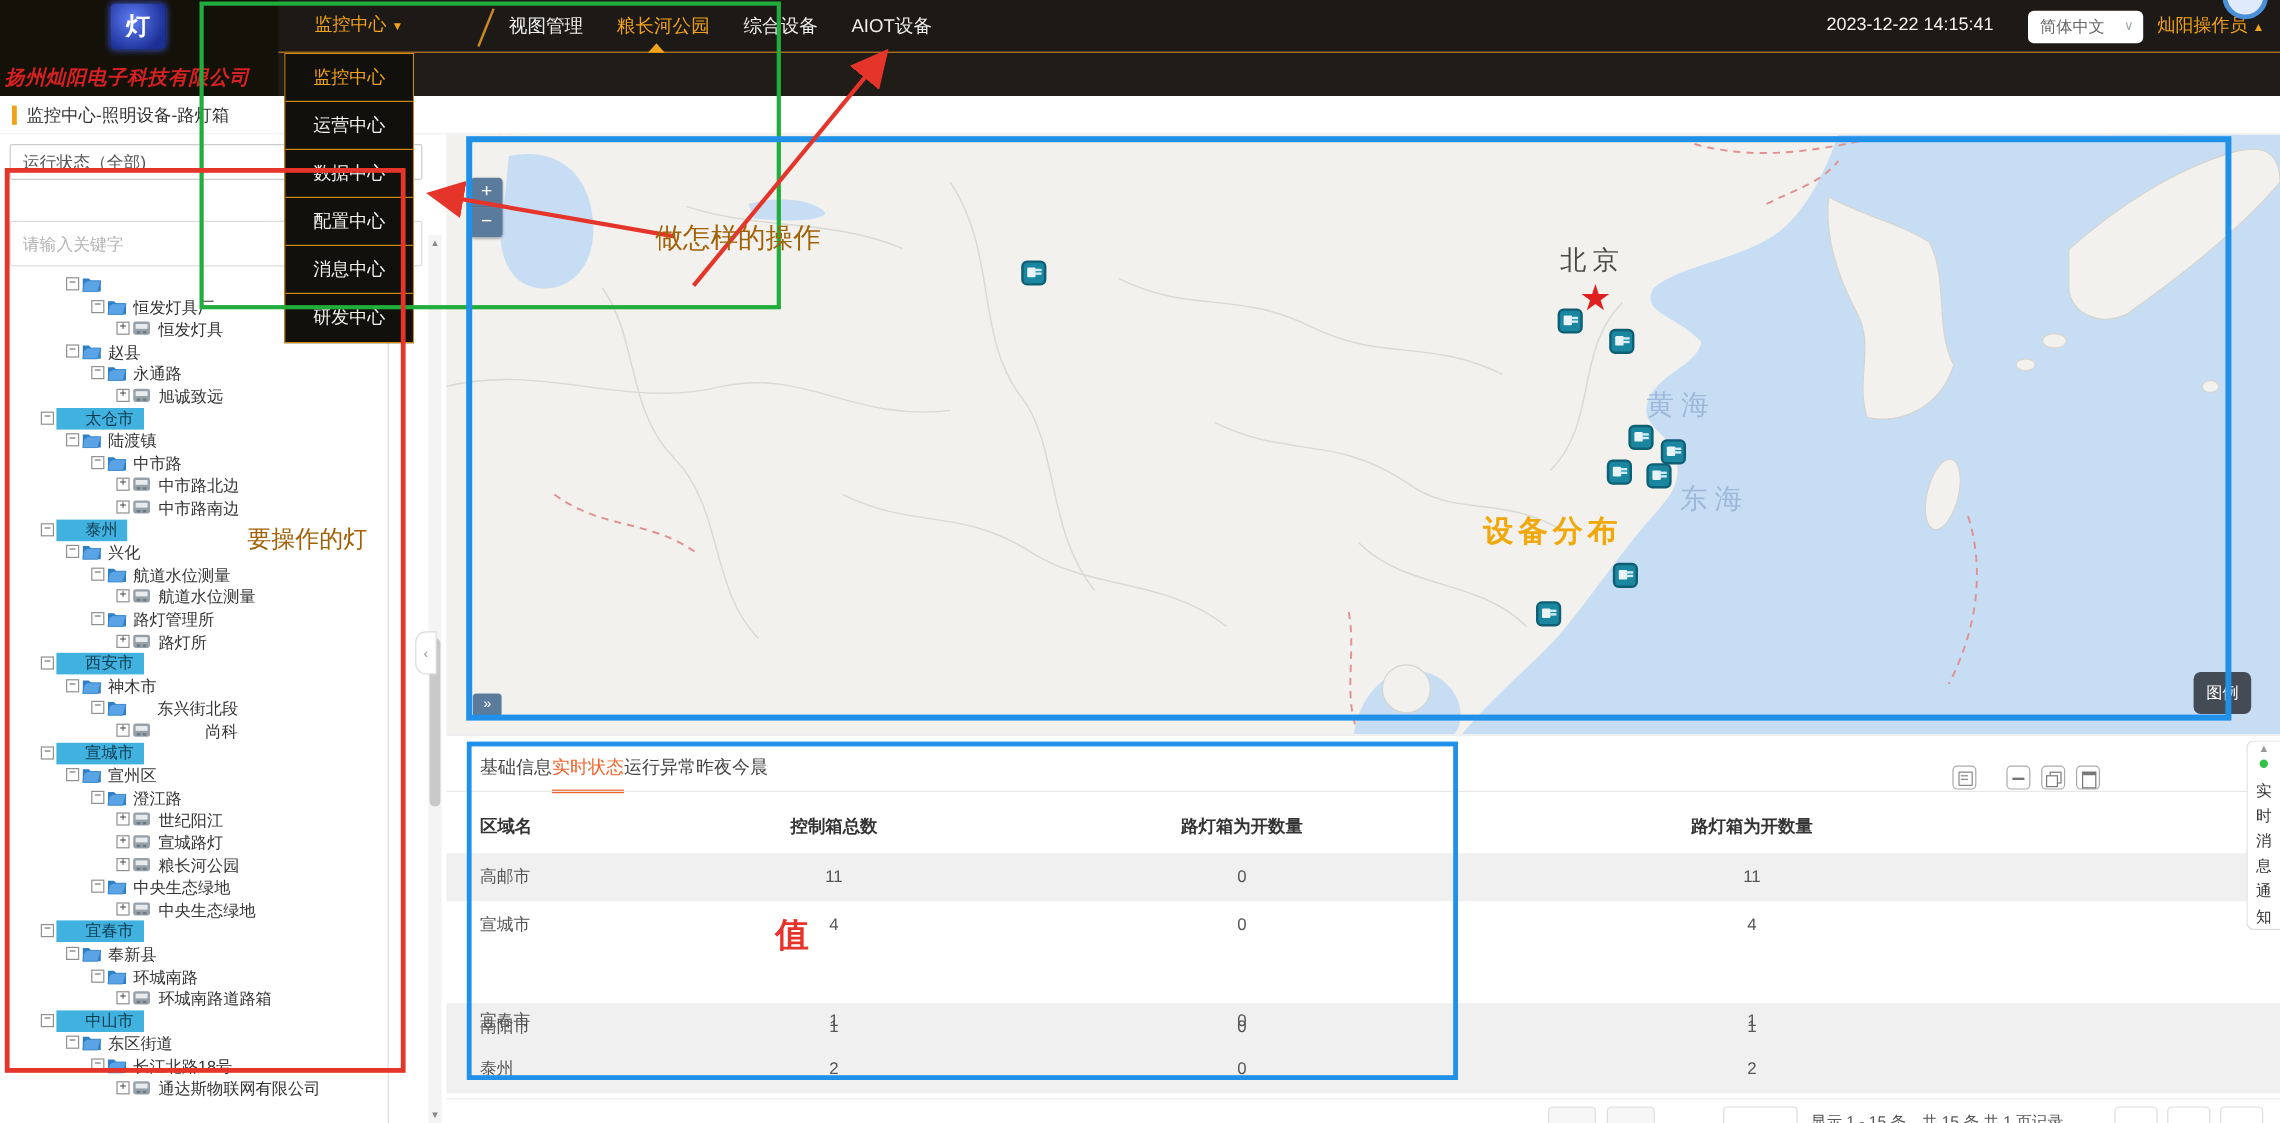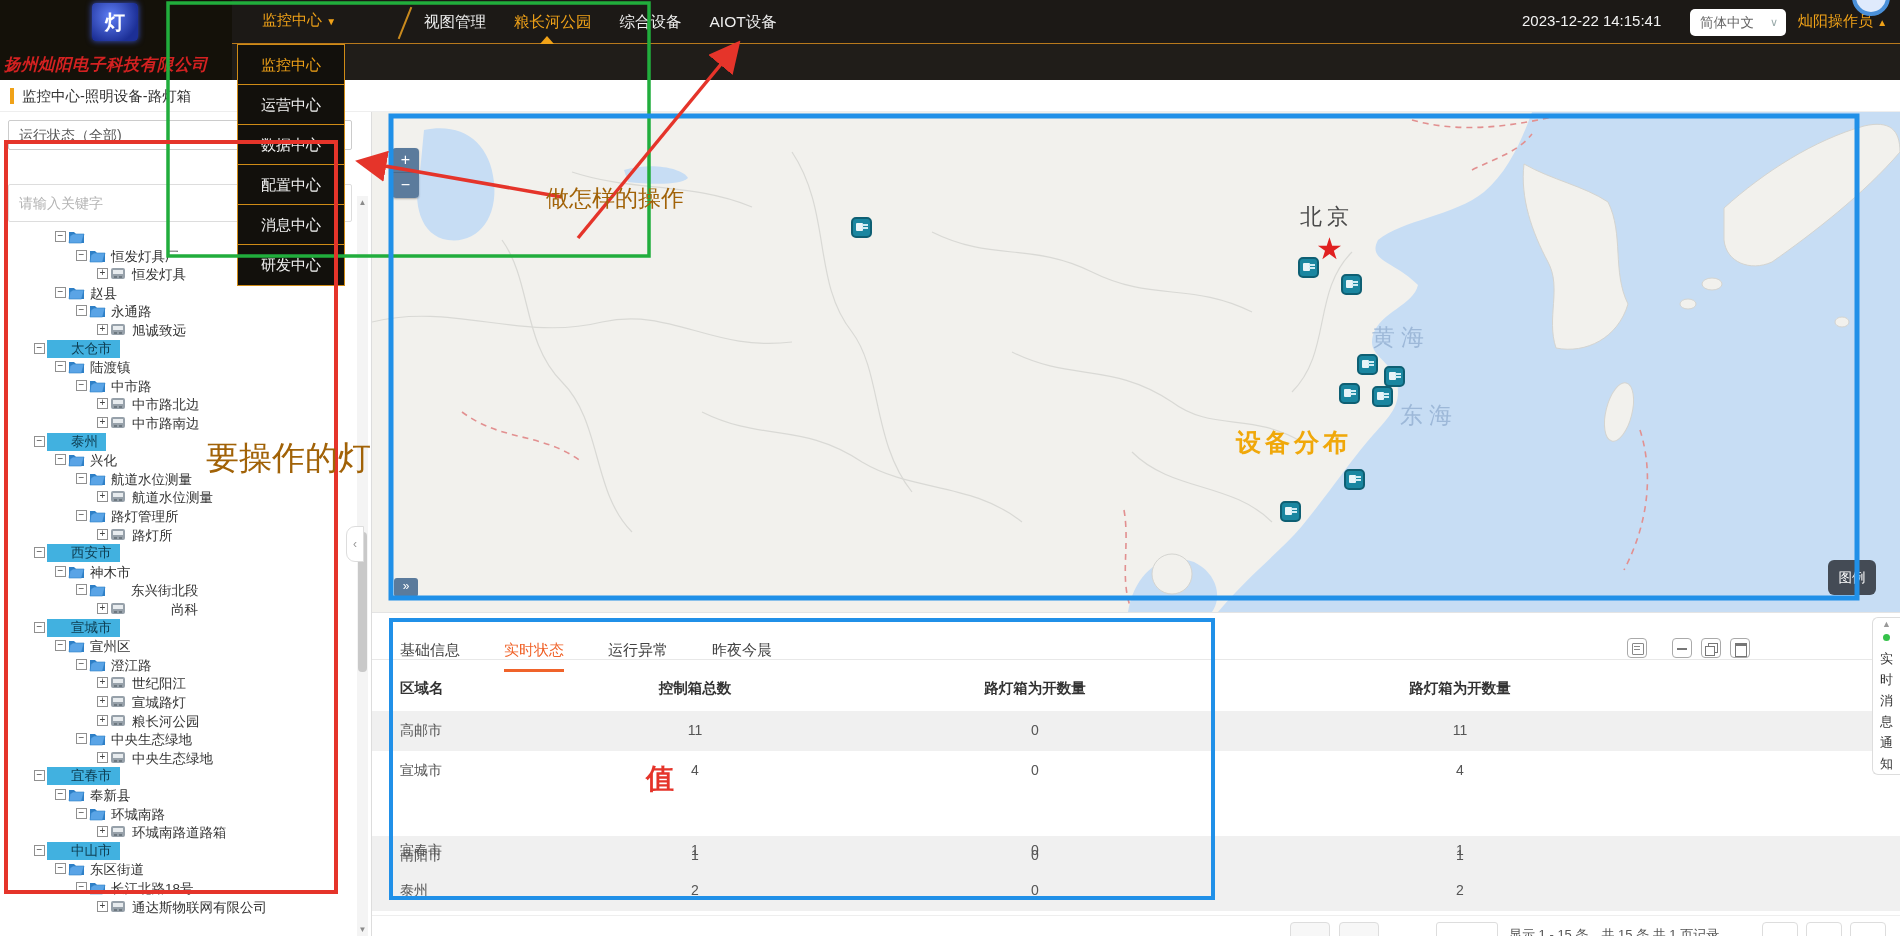--- a/index.html
+++ b/index.html
@@ -48,21 +48,21 @@
     border-bottom:1px solid #cf8b16; cursor:pointer; background:#12100c; }
   .dropdown-item:last-child { border-bottom:none; }
   .dropdown-item.active { color:#f0a218; }
 
   
   .breadcrumb-row { position:absolute; left:0; top:80px; width:1900px; height:32px; background:#fff; border-bottom:1px solid #eee; }
   .bc-bar { position:absolute; left:10px; top:8px; width:4px; height:16px; background:#f0a218; }
   .bc-text { position:absolute; left:22px; top:7px; font-size:14.5px; color:#333; }
 
   
-  .sidebar { position:absolute; left:0; top:112px; width:372px; height:824px; background:#fff; border-right:1px solid #ddd; }
+  .sidebar { position:absolute; left:0; top:112px; width:324px; height:824px; background:#fff; border-right:1px solid #ddd; }
   .status-select { position:absolute; left:8px; top:8px; width:344px; height:30px; border:1px solid #ccc; border-radius:2px;
     color:#555; font-size:14px; line-height:28px; padding-left:10px; background:#fff; }
   .kw-input { position:absolute; left:8px; top:72px; width:344px; height:38px; border:1px solid #ddd; border-radius:2px;
     font-size:14px; padding-left:10px; color:#333; background:#fff; font-family:inherit; }
   .kw-input::placeholder { color:#b3b3b3; }
   #tree { position:absolute; left:0; top:116px; width:356px; height:708px; overflow:hidden; }
   .tree-row { position:absolute; left:0; height:18px; width:356px; font-size:13.5px; color:#333; white-space:nowrap; }
   .tg { position:absolute; top:3px; width:11px; height:11px; background:#fff; border:1px solid #909090;
     font-size:10px; line-height:8px; text-align:center; color:#444; cursor:pointer; }
   .node-ic { position:absolute; top:2px; width:17px; height:14px; }
@@ -87,21 +87,21 @@
   .zoom-btn { width:27px; height:25px; background:#5b7b9c; color:#fff; font-size:16px; text-align:center; line-height:24px;
     cursor:pointer; border-bottom:1px solid #4a6a8a; }
   .zoom-btn:last-child { border-bottom:none; }
   .pan-btn { position:absolute; left:22px; top:466px; width:24px; height:19px; background:#5b7b9c; border-radius:3px;
     color:#fff; text-align:center; line-height:17px; font-size:12px; cursor:pointer; }
   .legend-btn { position:absolute; left:1456px; top:448px; width:48px; height:35px; background:rgba(45,49,56,.85);
     border-radius:6px; color:#fff; font-size:13.5px; text-align:center; line-height:35px; cursor:pointer; z-index:4; }
 
   
   .bottom { position:absolute; left:372px; top:612px; width:1528px; height:324px; background:#fff; border-top:1px solid #e4e4e4; }
-  #b-tabs { position:absolute; left:28px; top:28px; display:flex; gap:44px; }
+  #b-tabs { position:absolute; left:28px; top:17px; display:flex; }
   .b-tab { font-size:15px; color:#444; cursor:pointer; padding-bottom:12px; position:relative; }
   .b-tab.active { color:#f0632a; }
   .b-tab.active::after { content:""; position:absolute; left:0; right:0; bottom:0; height:3px; background:#f0632a; }
   .b-sep { position:absolute; left:0; top:46px; width:1528px; height:1px; background:#e8e8e8; }
   .win-icons { position:absolute; left:1255px; top:25px; display:flex; gap:9px; }
   .wi { width:20px; height:20px; border:1px solid #aaa; border-radius:4px; position:relative; cursor:pointer; background:#fff; }
   .wi-report { margin-right:16px; }
   .wi-report::before { content:""; position:absolute; left:4px; top:4px; width:10px; height:10px; border:1px solid #888; border-radius:1px; }
   .wi-report::after { content:""; position:absolute; left:6px; top:7px; width:6px; height:1px; background:#888; box-shadow:0 3px 0 #888; }
   .wi-min::before { content:""; position:absolute; left:4px; top:9px; width:10px; height:2px; background:#777; }
@@ -127,21 +127,21 @@
   .notif { position:absolute; left:1872px; top:617px; width:28px; height:158px; background:#fff; border:1px solid #ddd;
     border-right:none; border-radius:6px 0 0 6px; z-index:8; text-align:center; cursor:pointer; }
   .notif .up { color:#999; font-size:9px; line-height:12px; }
   .notif .dot { display:inline-block; width:7px; height:7px; border-radius:50%; background:#35c24a; margin:2px 0 3px; }
   .notif .ch { font-size:13px; color:#333; line-height:21px; }
 
   
   .anno { position:absolute; left:0; top:0; width:1900px; height:936px; z-index:100; pointer-events:none; }
   .anno-text { position:absolute; z-index:101; pointer-events:none; color:#a16207; white-space:nowrap; }
   .t-op { left:546px; top:183px; font-size:23px; }
-  .t-lamp { left:206px; top:436px; font-size:33px; }
+  .t-lamp { left:206px; top:436px; font-size:20px; }
   .t-val { left:646px; top:760px; font-size:28px; font-weight:bold; color:#e5342a; }
 </style>
 </head>
 <body>
 
 <div id="stage">
 
   <div class="hrow2">
     <div id="sub-tabs">
         <div class="sub-tab active">路灯箱</div>

